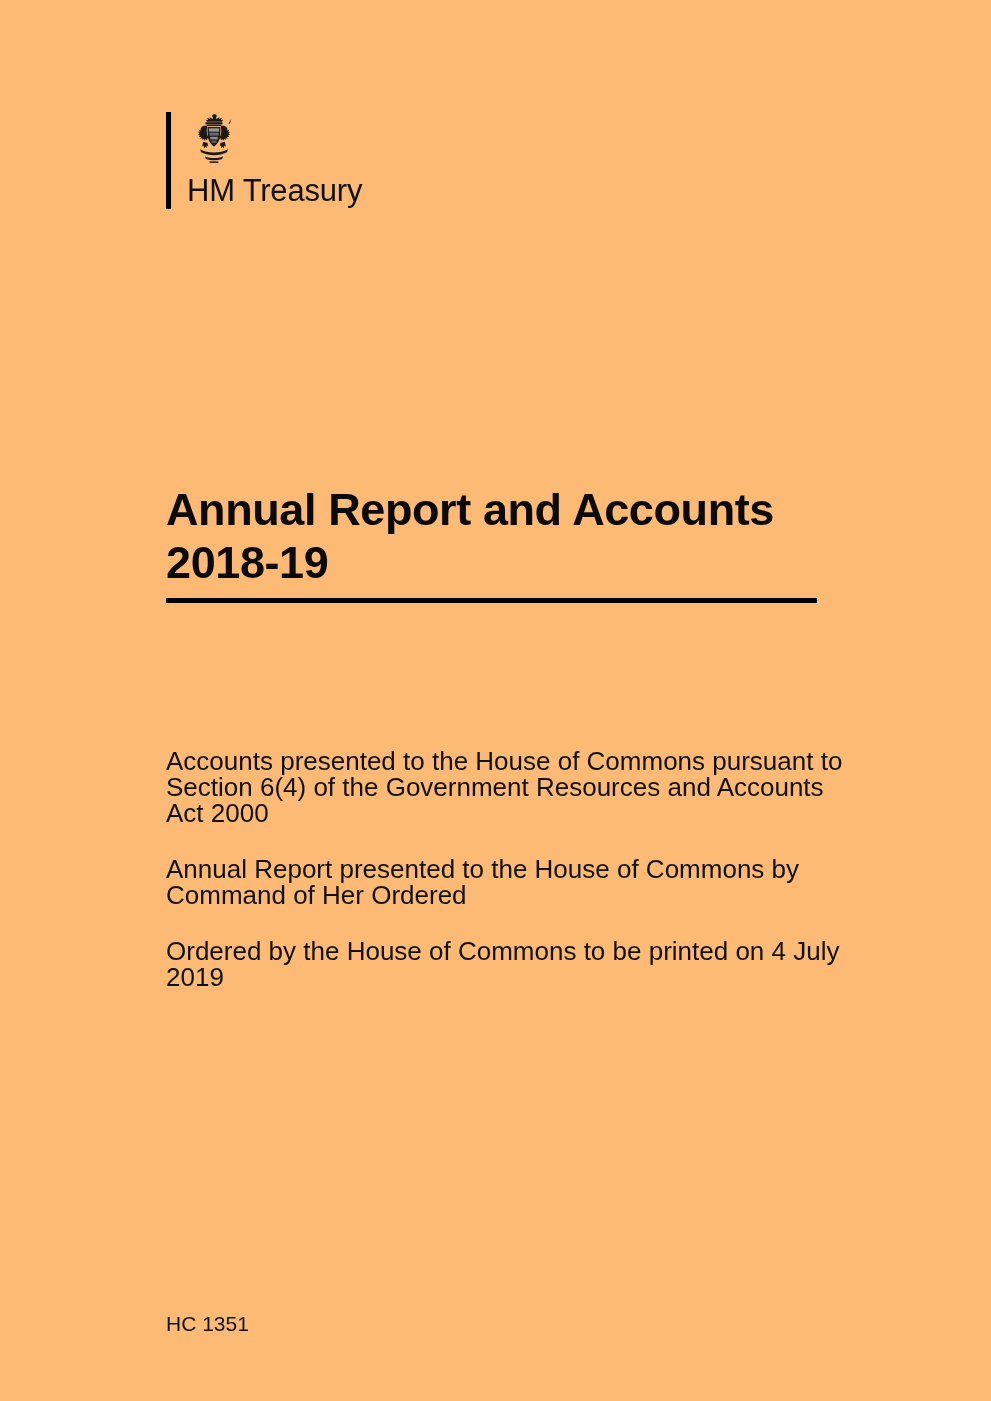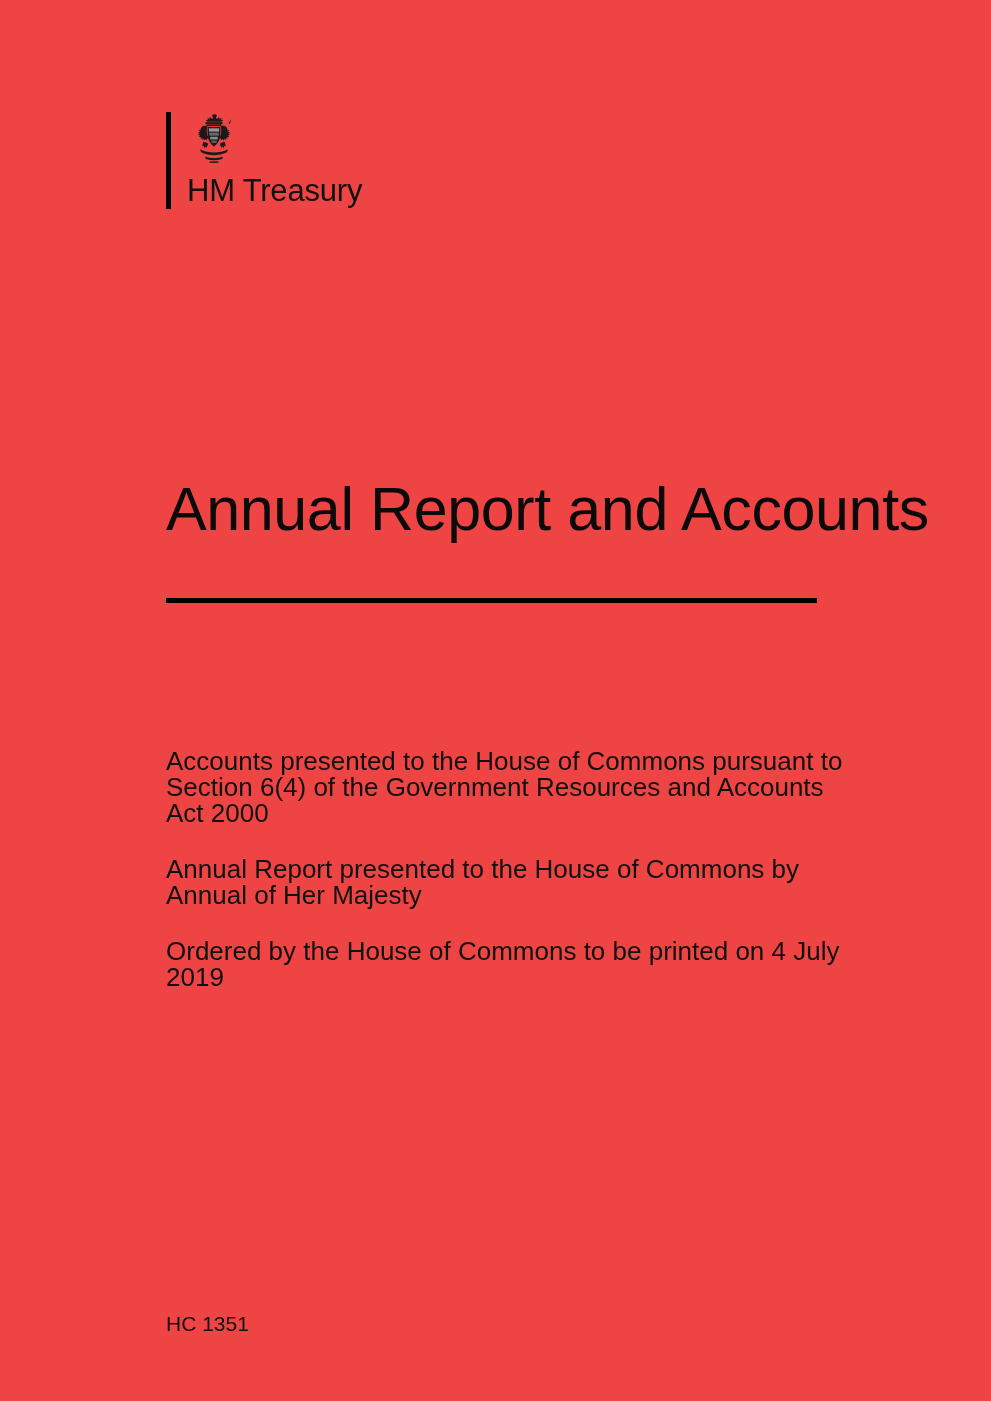--- a/index.html
+++ b/index.html
@@ -6,21 +6,21 @@
   html, body {
     margin: 0;
     padding: 0;
     background: #ffffff;
   }
 
   .page {
     position: relative;
     width: 991px;
     height: 1401px;
-    background: #ef4444;
+    background: #fdba74;
     overflow: hidden;
     font-family: "Liberation Sans", "DejaVu Sans", sans-serif;
     color: #000000;
     -webkit-font-smoothing: antialiased;
   }
 
   
   .masthead {
     position: absolute;
     left: 166px;
@@ -60,23 +60,23 @@
 
   
   .doc-title {
     position: absolute;
     left: 166px;
     top: 483px;
     width: 700px;
   }
 
   .doc-title-line {
-    font-size: 61px;
+    font-size: 45px;
     line-height: 53px;
-    font-weight: 400;
+    font-weight: 700;
     letter-spacing: -0.4px;
     white-space: nowrap;
     color: #0a0a0a;
   }
 
   .title-rule {
     position: absolute;
     left: 166px;
     top: 598px;
     width: 651px;
@@ -150,25 +150,26 @@
           <path d="M22.6 49.4h8.8v1.5h-8.8z"></path>
         </g>
       </svg>
 
       <div class="wordmark">HM Treasury</div>
     </div>
   </div>
 
   <div class="doc-title">
     <div class="doc-title-line">Annual Report and Accounts</div>
+    <div class="doc-title-line">2018-19</div>
   </div>
 
   <div class="title-rule"></div>
 
   <div class="statements">
     <p class="statement">Accounts presented to the House of Commons pursuant to Section 6(4) of the Government Resources and Accounts Act 2000</p>
-    <p class="statement">Annual Report presented to the House of Commons by Annual of Her Majesty</p>
+    <p class="statement">Annual Report presented to the House of Commons by Command of Her Ordered</p>
     <p class="statement">Ordered by the House of Commons to be printed on 4 July 2019</p>
   </div>
 
   <div class="hc-ref">HC 1351</div>
 
 </div>
 
 </body></html>

